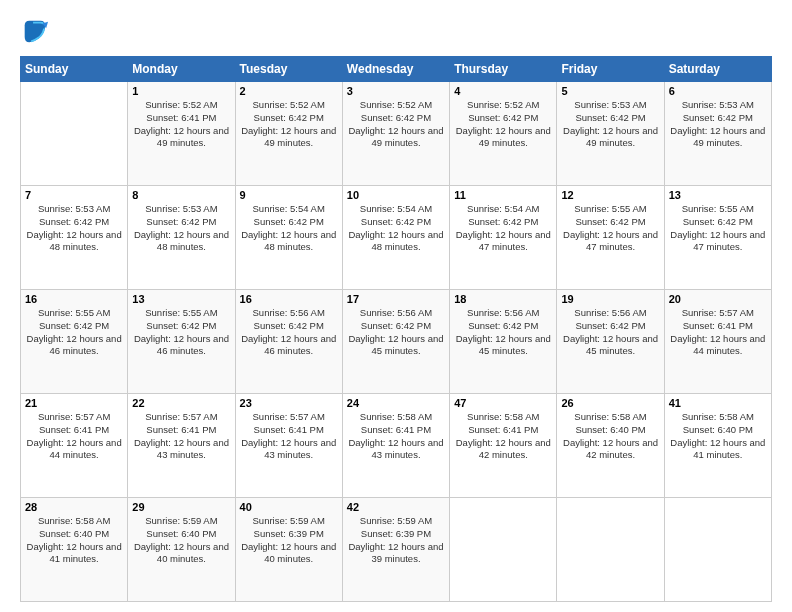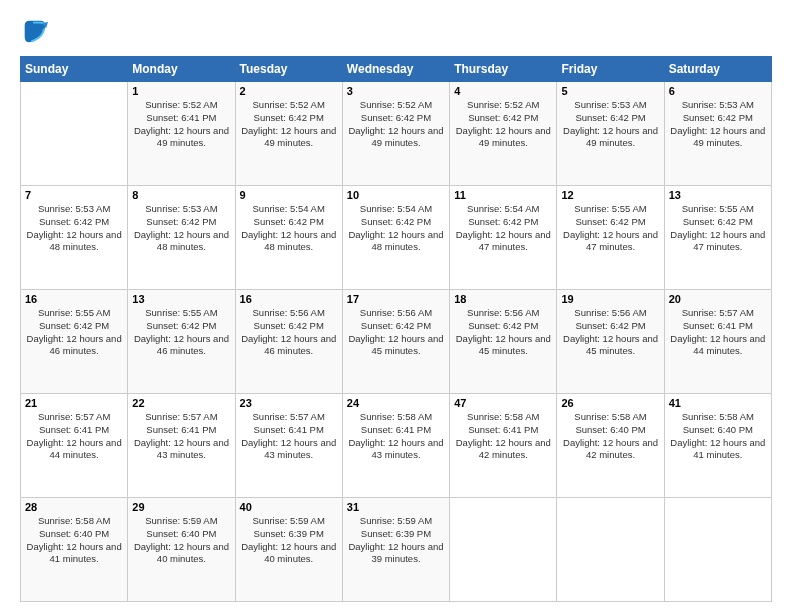--- a/index.html
+++ b/index.html
@@ -350,21 +350,21 @@
 and 40 minutes.</div>
           </td>
           <td>
             <span class="day-number">40</span>
             <div class="day-info">Sunrise: 5:59 AM
 Sunset: 6:39 PM
 Daylight: 12 hours
 and 40 minutes.</div>
           </td>
           <td>
-            <span class="day-number">31</span>
+            <span class="day-number">42</span>
             <div class="day-info">Sunrise: 5:59 AM
 Sunset: 6:39 PM
 Daylight: 12 hours
 and 39 minutes.</div>
           </td>
           <td class="empty-cell"></td>
           <td class="empty-cell"></td>
           <td class="empty-cell"></td>
         </tr>
       </tbody>

